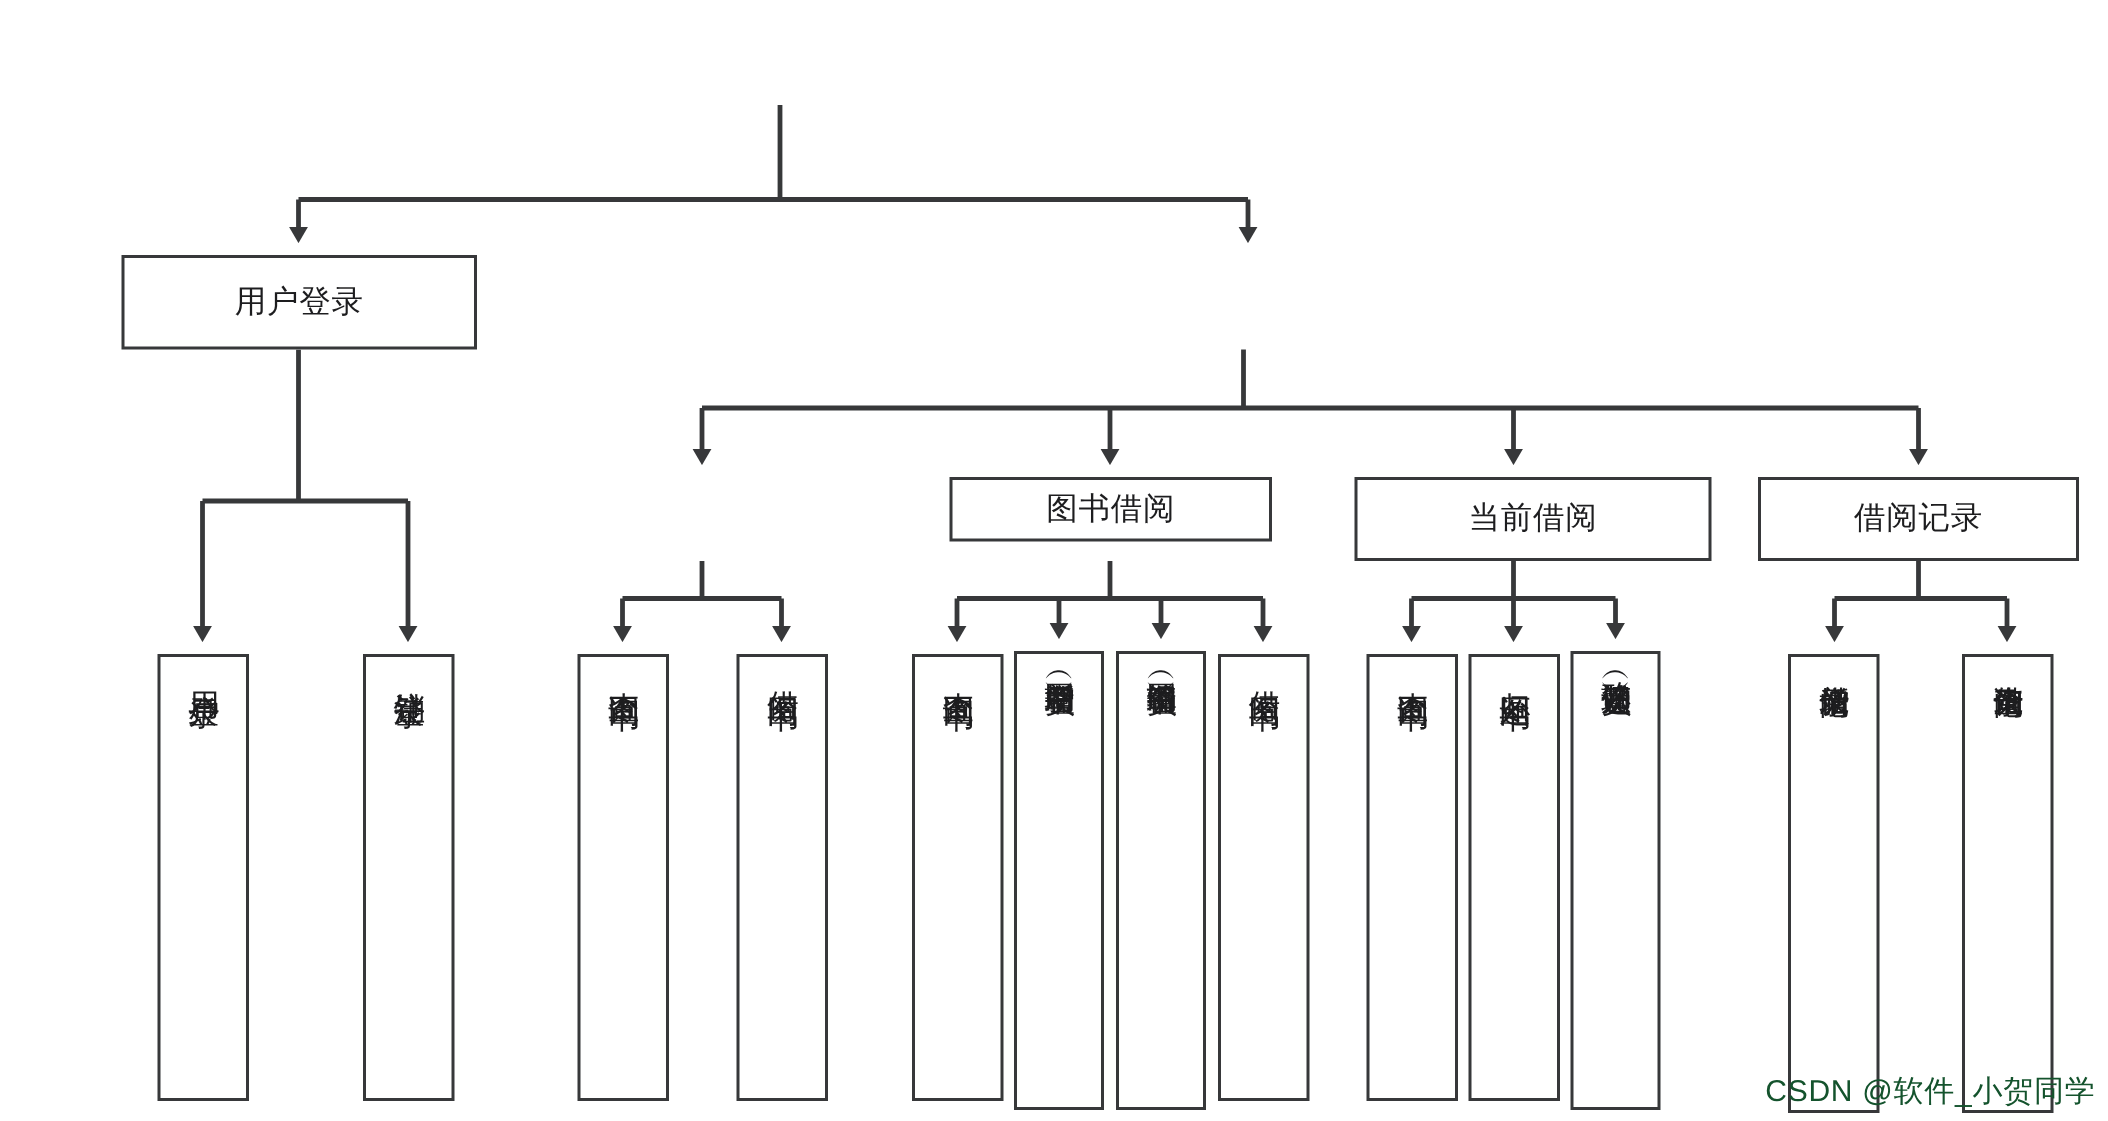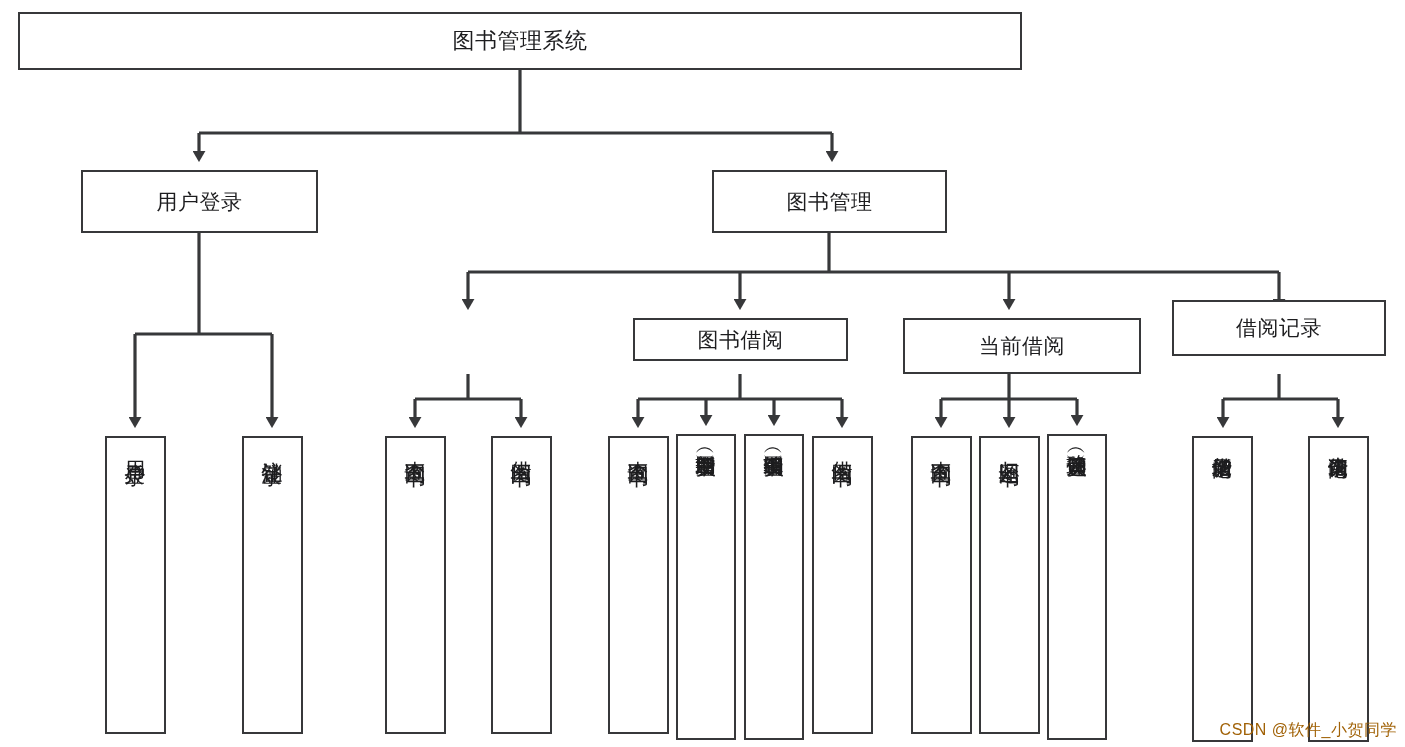--- a/index.html
+++ b/index.html
@@ -70,22 +70,22 @@
     padding-top: 3px;
   }
   .node.vert.tall .label {
     font-size: 20px;
     letter-spacing: 0.5px;
   }
   #watermark {
     position: absolute;
     right: 8px;
     bottom: 6px;
-    font-size: 16px;
-    color: #a16207;
+    font-size: 20px;
+    color: #14532d;
     letter-spacing: 0.5px;
     z-index: 5;
     white-space: nowrap;
     font-family: "Liberation Sans", "DejaVu Sans", sans-serif;
   }
 </style>
 </head>
 <body>
 
 <div id="canvas">
@@ -133,42 +133,36 @@
       <path d="M 1009 399 L 1009 418" marker-end="url(#arrow)"></path>
       <path d="M 1077 399 L 1077 416" marker-end="url(#arrow)"></path>
 
       <path d="M 1279 374 L 1279 399"></path>
       <path d="M 1223 399 L 1338 399"></path>
       <path d="M 1223 399 L 1223 418" marker-end="url(#arrow)"></path>
       <path d="M 1338 399 L 1338 418" marker-end="url(#arrow)"></path>
     </g>
   </svg>
 
-  <div class="node horiz root" style="left:18px; top:12px; width:1004px; height:58px;">
-    <span class="label">图书管理系统</span>
-  </div>
 
   <div class="node horiz" style="left:81px; top:170px; width:237px; height:63px;">
     <span class="label">用户登录</span>
   </div>
 
-  <div class="node horiz" style="left:712px; top:170px; width:235px; height:63px;">
-    <span class="label">图书管理</span>
-  </div>
 
 
   <div class="node horiz" style="left:633px; top:318px; width:215px; height:43px;">
     <span class="label">图书借阅</span>
   </div>
 
   <div class="node horiz" style="left:903px; top:318px; width:238px; height:56px;">
     <span class="label">当前借阅</span>
   </div>
 
-  <div class="node horiz" style="left:1172px; top:300px; width:214px; height:56px;">
+  <div class="node horiz" style="left:1172px; top:318px; width:214px; height:56px;">
     <span class="label">借阅记录</span>
   </div>
 
   <div class="node vert" style="left:105px; top:436px; width:61px; height:298px;">
     <span class="label">用户登录</span>
   </div>
 
   <div class="node vert" style="left:242px; top:436px; width:61px; height:298px;">
     <span class="label">注销登录</span>
   </div>

